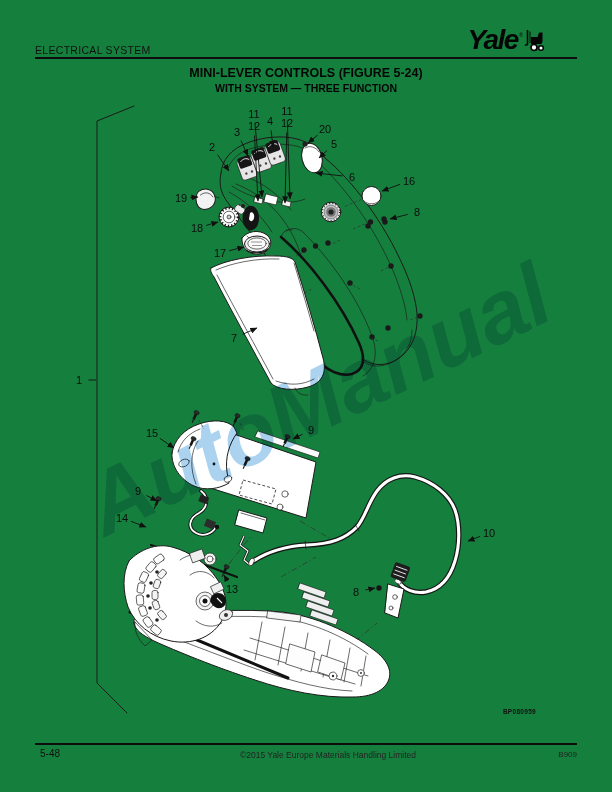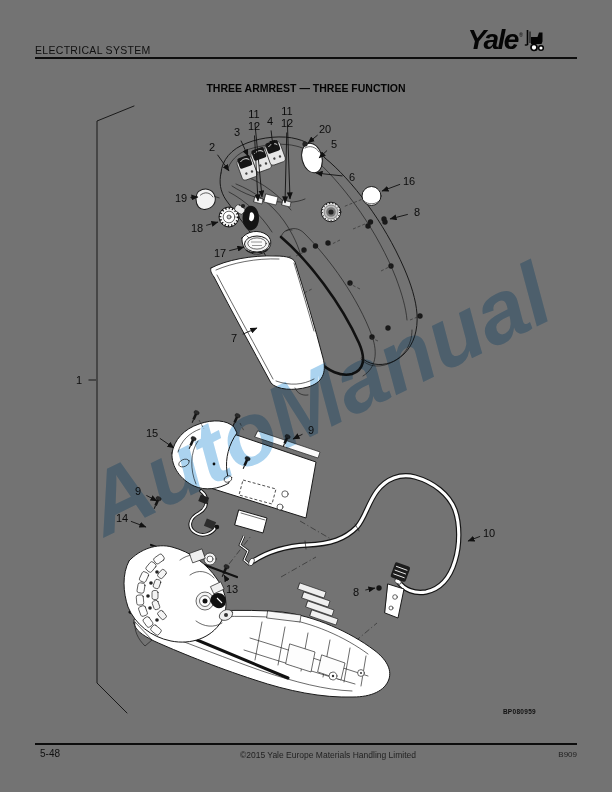--- a/index.html
+++ b/index.html
@@ -1,16 +1,16 @@
 <!DOCTYPE html>
 <html><head>
 <meta charset="utf-8">
 <style>
   html,body{margin:0;padding:0;background:#888;}
-  .page{position:relative;width:612px;height:792px;background:#737373;
+  .page{position:relative;width:612px;height:792px;background:#15803d;
         font-family:"Liberation Sans",sans-serif;overflow:hidden;margin:0 auto;}
   .header-label{position:absolute;left:35px;top:44px;font-size:10.5px;
         letter-spacing:.3px;color:#111;}
   .header-rule{position:absolute;left:35px;top:56.5px;width:542px;height:2.4px;background:#0d0d0d;}
   .logo{position:absolute;top:28px;right:66px;display:flex;align-items:center;}
   .logo-text{font-size:28px;font-weight:bold;font-style:italic;letter-spacing:-1.5px;
         color:#050505;line-height:.82;}
   .logo-reg{font-size:5.5px;color:#050505;margin:0 1px 10px 1px;}
   .title{position:absolute;left:0;right:0;top:66px;text-align:center;font-size:12.5px;
         font-weight:bold;color:#050505;}
@@ -50,21 +50,22 @@
     <svg width="22" height="24" viewBox="0 0 22 24">
       <path d="M3.5,2 V17" stroke="#050505" stroke-width="1.6" fill="none"></path>
       <path d="M6,3.5 V15" stroke="#050505" stroke-width="1" fill="none"></path>
       <path d="M3.5,17 H0.8" stroke="#050505" stroke-width="1.4" fill="none"></path>
       <path d="M7,9 l6.5,0 1.5,-4.5 3.5,0 0,9 -1,2.5 -10.5,0 z" fill="#050505"></path>
       <circle cx="10" cy="19.5" r="3" fill="#fff" stroke="#050505" stroke-width="1.7"></circle>
       <circle cx="17" cy="20" r="2.3" fill="#fff" stroke="#050505" stroke-width="1.5"></circle>
     </svg>
   </div>
 
-  <div class="subtitle">THREE ARMREST — THREE FUNCTION</div>
+  <div class="title">MINI-LEVER CONTROLS (FIGURE 5-24)</div>
+  <div class="subtitle">WITH SYSTEM — THREE FUNCTION</div>
 
   <svg id="diagram" width="612" height="745" viewBox="0 0 612 745">
     <defs>
       <marker id="arrowhead" markerWidth="7.5" markerHeight="6" refX="6.6" refY="3" orient="auto" markerUnits="userSpaceOnUse">
         <path d="M0,0 L7,3 L0,6 Z" fill="#111"></path>
       </marker>
       <g id="bolt-glyph">
         <line x1="0" y1="-1" x2="0" y2="6" stroke="#151515" stroke-width="2.6"></line>
         <line x1="0" y1="6" x2="0" y2="9.5" stroke="#151515" stroke-width="1.1"></line>
         <ellipse cx="0" cy="-1.5" rx="2.7" ry="1.9" fill="#2a2a2a" stroke="#111" stroke-width=".5"></ellipse>

